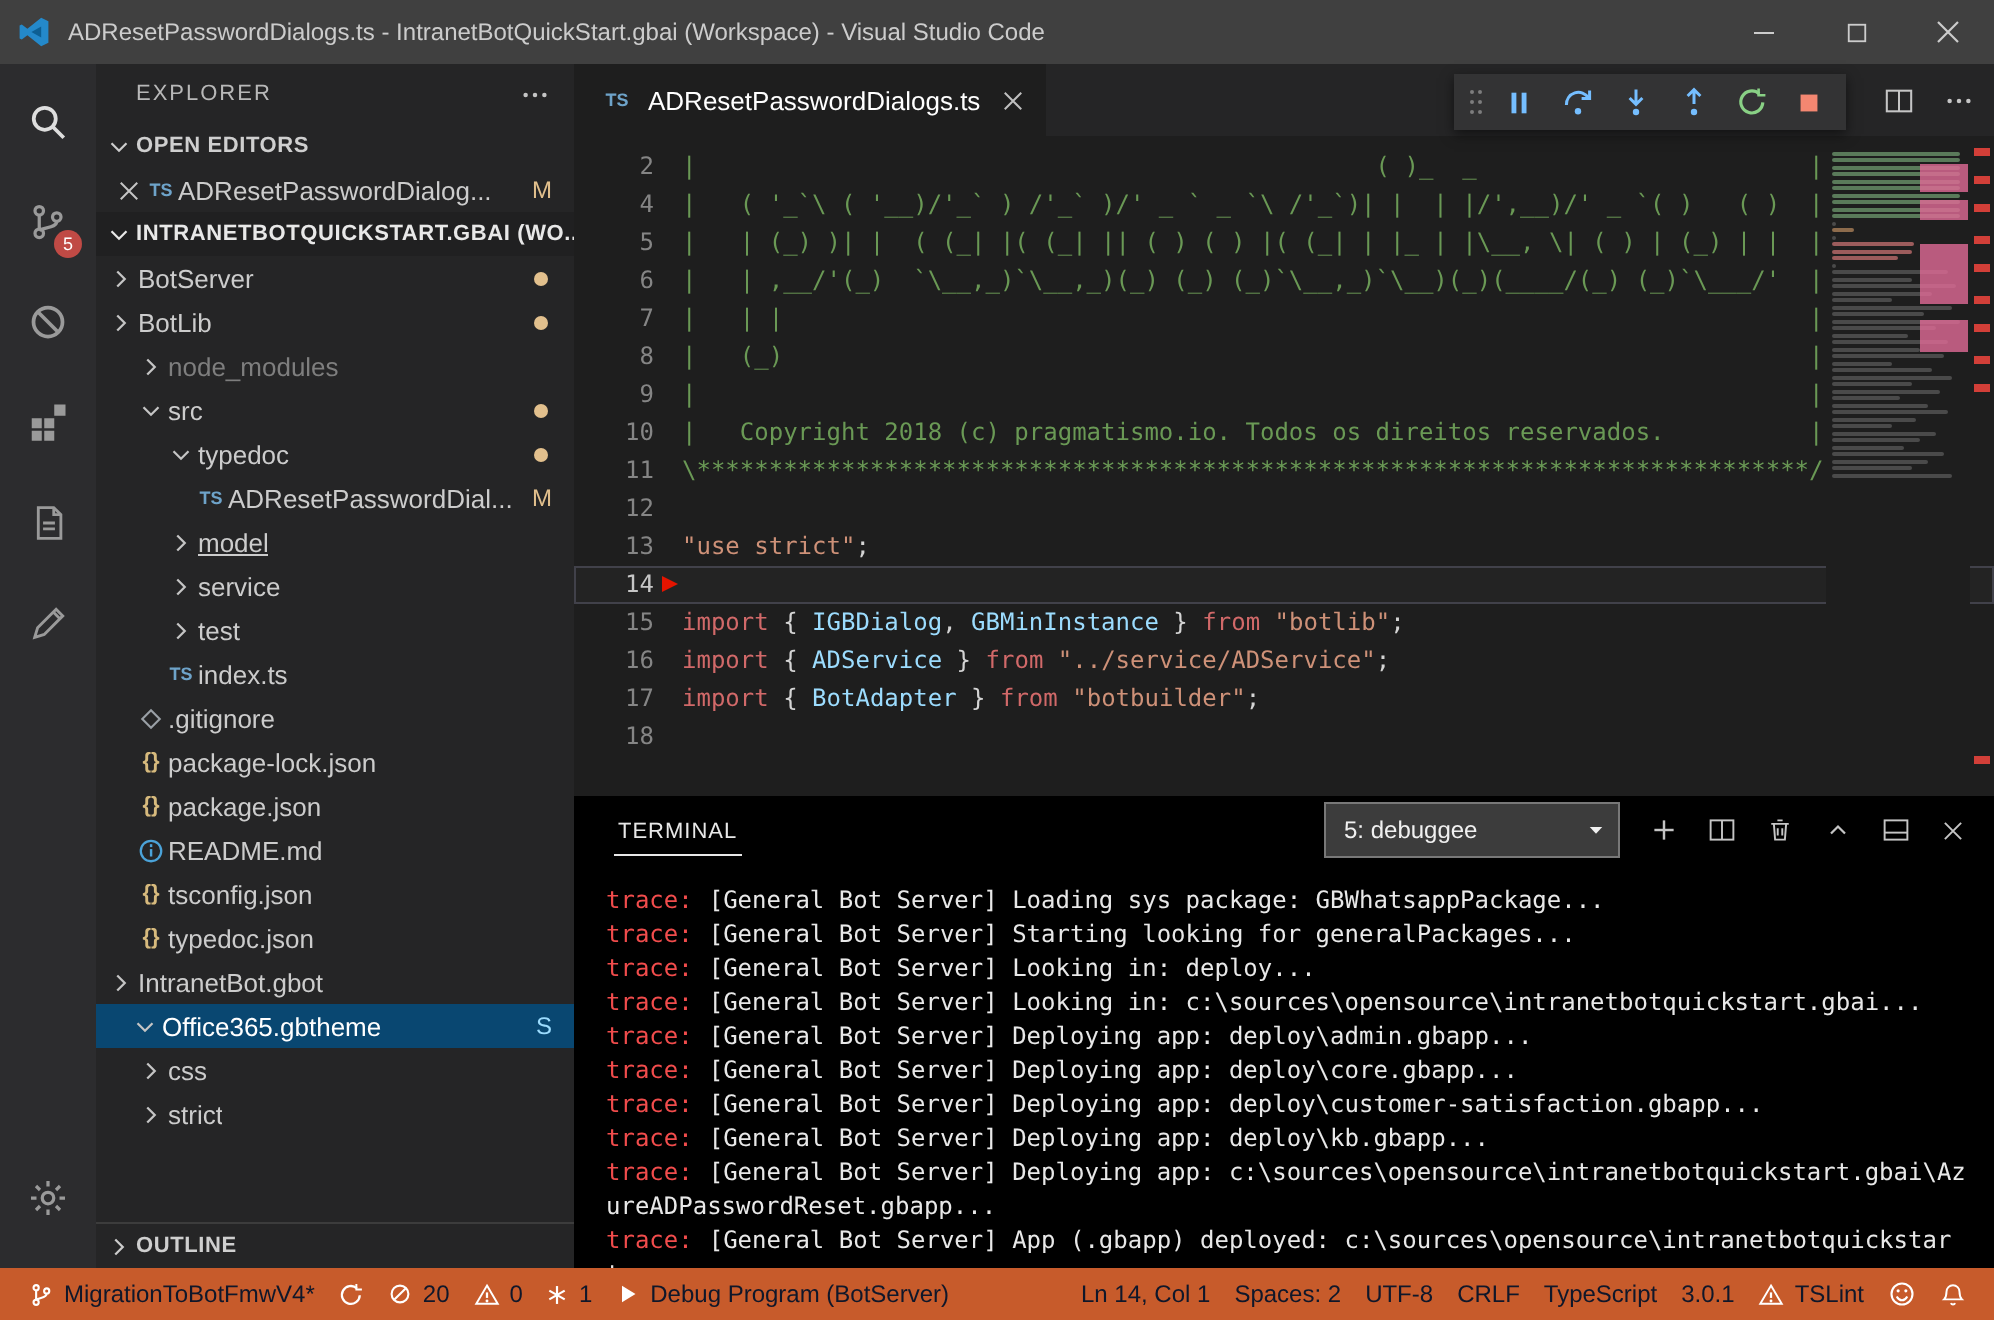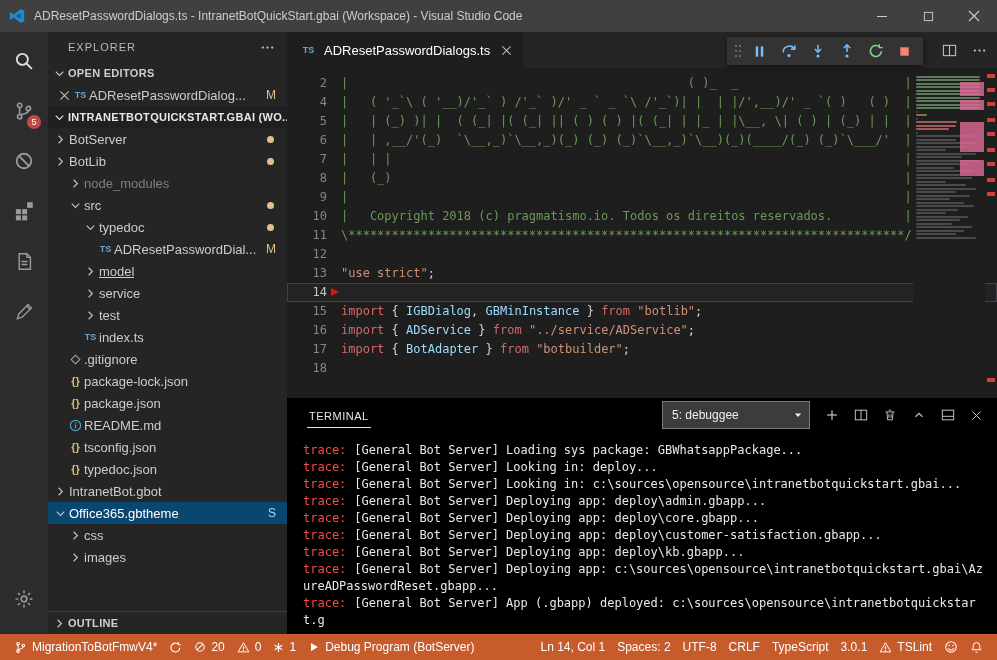--- a/index.html
+++ b/index.html
@@ -80,21 +80,21 @@
   .panel-header{height:34px;flex:none;display:flex;align-items:center;padding-left:20px;}
   .panel-tab{font-size:11px;color:#e7e7e7;letter-spacing:.5px;padding:7px 2px 5px;border-bottom:1px solid #e7e7e7;}
   .panel-actions{margin-left:auto;display:flex;align-items:center;gap:15px;padding-right:14px;}
   .term-select{width:148px;height:28px;background:#3c3c3c;border:1px solid #787878;color:#f0f0f0;font-size:12px;
     display:flex;align-items:center;justify-content:space-between;padding:0 6px 0 9px;box-sizing:border-box;margin-left:11px;}
   .term-body{flex:1;overflow:hidden;padding:10px 8px 0 16px;font-family:"DejaVu Sans Mono",monospace;
     font-size:12px;line-height:17px;color:#e8e8e8;}
   .term-line{white-space:pre-wrap;word-break:break-all;}
   .t-trace{color:#f14c4c;margin-right:8px;}
   
-  .statusbar{height:26px;display:flex;align-items:center;color:#ffffff;font-size:12px;padding:0 8px;box-sizing:border-box;}
+  .statusbar{height:26px;display:flex;align-items:center;color:#0f172a;font-size:12px;padding:0 8px;box-sizing:border-box;}
   .sb-group{display:flex;align-items:center;height:100%;}
   .sb-right{margin-left:auto;}
   .sb-item{display:flex;align-items:center;gap:5px;padding:0 6px;height:26px;white-space:nowrap;}
 </style>
 </head>
 <body>
 
 <div class="titlebar">
   <span class="vscode-logo icn">
     <svg width="16" height="16" viewBox="0 0 16 16">
@@ -359,21 +359,21 @@
         </div>
         <div class="row" style="padding-left: 4px;">
           <span class="icn tw">
             <svg width="15" height="15" viewBox="0 0 16 16" fill="none" stroke="currentColor" stroke-width="1.2">
               <path d="M6 4l4 4-4 4"></path>
             </svg>
           </span>
           <span class="t-label">IntranetBot.gbot</span>
           <span class="spacer"></span>
         </div>
-        <div class="row selected" style="padding-left: 4px;">
+        <div class="row selected" style="padding-left: 16px;">
           <span class="icn tw">
             <svg width="15" height="15" viewBox="0 0 16 16" fill="none" stroke="currentColor" stroke-width="1.2">
               <path d="M4 6l4 4 4-4"></path>
             </svg>
           </span>
           <span class="t-label">Office365.gbtheme</span>
           <span class="spacer"></span>
           <span class="badge-m badge-s">S</span>
         </div>
         <div class="row" style="padding-left: 19px;">
@@ -384,21 +384,21 @@
           </span>
           <span class="t-label">css</span>
           <span class="spacer"></span>
         </div>
         <div class="row" style="padding-left: 19px;">
           <span class="icn tw">
             <svg width="15" height="15" viewBox="0 0 16 16" fill="none" stroke="currentColor" stroke-width="1.2">
               <path d="M6 4l4 4-4 4"></path>
             </svg>
           </span>
-          <span class="t-label">images</span>
+          <span class="t-label">strict</span>
           <span class="spacer"></span>
         </div>
       </div>
     <div class="sb-section outline">
       <span class="icn tw">
           <svg width="15" height="15" viewBox="0 0 16 16" fill="none" stroke="#cccccc" stroke-width="1.2">
             <path d="M6 4l4 4-4 4"></path>
           </svg>
         </span>
       <span>OUTLINE</span>
@@ -619,20 +619,21 @@
             </span>
           <span class="icn">
               <svg width="13" height="13" viewBox="0 0 16 16">
                 <path d="M3 3l10 10M13 3L3 13" stroke="#c5c5c5" stroke-width="1.2"></path>
               </svg>
             </span>
         </div>
       </div>
       <div class="term-body" id="term-body">
           <div class="term-line"><span class="t-trace">trace:</span><span class="t-text">[General Bot Server] Loading sys package: GBWhatsappPackage...</span></div>
+          <div class="term-line"><span class="t-trace">trace:</span><span class="t-text">[General Bot Server] Starting looking for generalPackages...</span></div>
           <div class="term-line"><span class="t-trace">trace:</span><span class="t-text">[General Bot Server] Looking in: deploy...</span></div>
           <div class="term-line"><span class="t-trace">trace:</span><span class="t-text">[General Bot Server] Looking in: c:\sources\opensource\intranetbotquickstart.gbai...</span></div>
           <div class="term-line"><span class="t-trace">trace:</span><span class="t-text">[General Bot Server] Deploying app: deploy\admin.gbapp...</span></div>
           <div class="term-line"><span class="t-trace">trace:</span><span class="t-text">[General Bot Server] Deploying app: deploy\core.gbapp...</span></div>
           <div class="term-line"><span class="t-trace">trace:</span><span class="t-text">[General Bot Server] Deploying app: deploy\customer-satisfaction.gbapp...</span></div>
           <div class="term-line"><span class="t-trace">trace:</span><span class="t-text">[General Bot Server] Deploying app: deploy\kb.gbapp...</span></div>
           <div class="term-line"><span class="t-trace">trace:</span><span class="t-text">[General Bot Server] Deploying app: c:\sources\opensource\intranetbotquickstart.gbai\AzureADPasswordReset.gbapp...</span></div>
           <div class="term-line"><span class="t-trace">trace:</span><span class="t-text">[General Bot Server] App (.gbapp) deployed: c:\sources\opensource\intranetbotquickstart.g</span></div>
         </div>
     </div>

